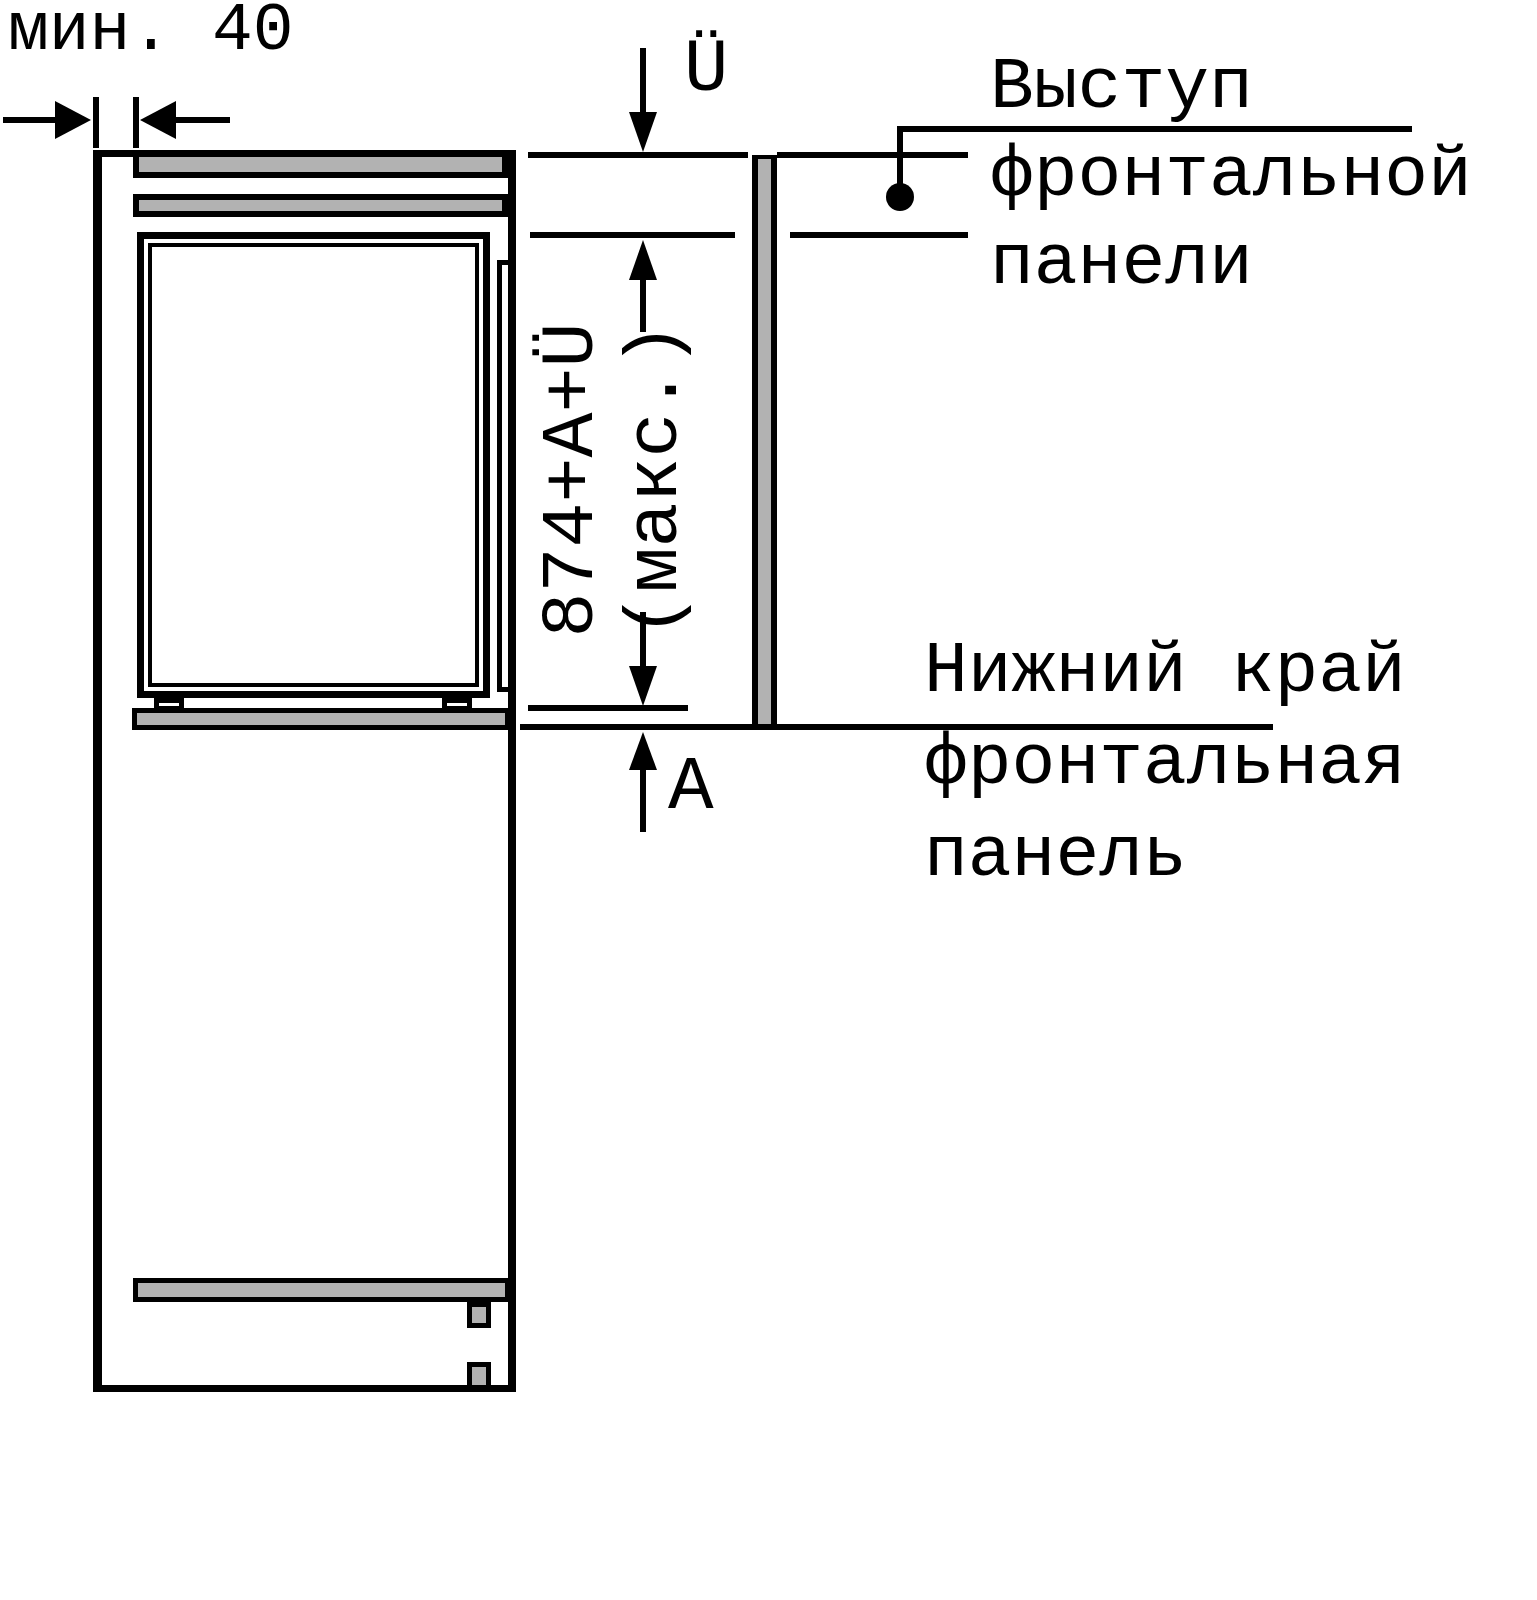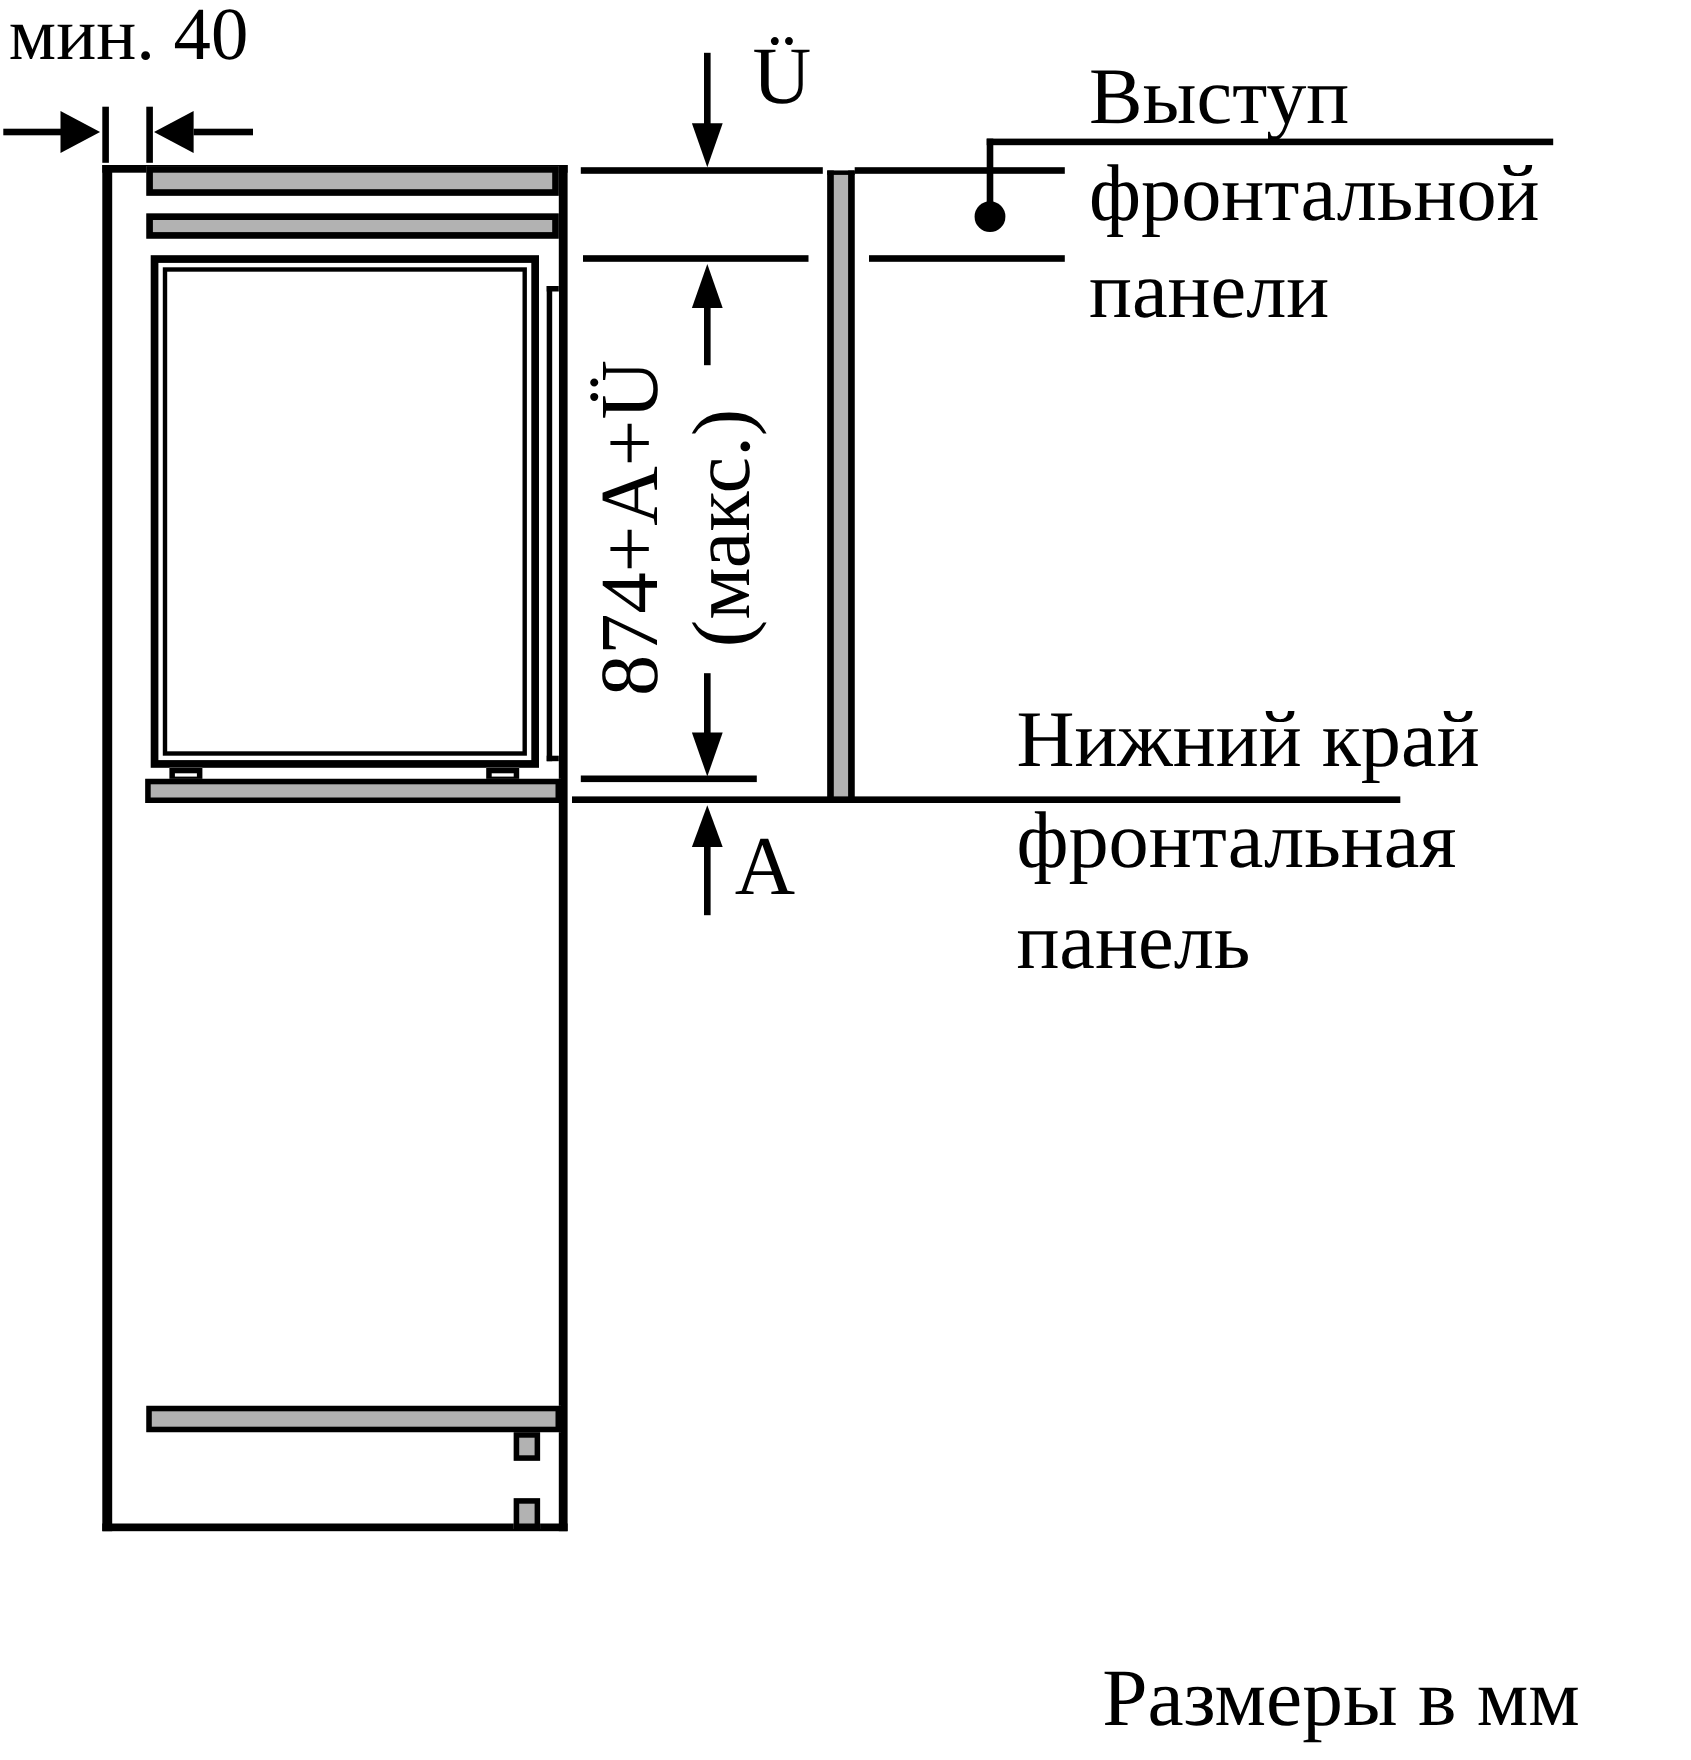--- a/index.html
+++ b/index.html
@@ -1,18 +1,18 @@
 <!DOCTYPE html>
 <html><head>
 <meta charset="utf-8">
 <style>
   html,body{margin:0;padding:0;background:#fff;}
   #canvas{
     position:relative;width:1537px;height:1600px;background:#ffffff;
-    font-family:Liberation Serif, serif;color:#000;overflow:hidden;
+    font-family:Liberation Mono, monospace;color:#000;overflow:hidden;
   }
   #canvas *{box-sizing:border-box;}
   .abs{position:absolute;}
   .ln{position:absolute;background:#000;}
   .txt{position:absolute;color:#000;white-space:pre-line;}
   .bar{position:absolute;background:#b2b2b2;border:6px solid #000;}
   .whitebox{position:absolute;background:#fff;border:5px solid #000;}
   .tri{position:absolute;width:0;height:0;}
   .dot{position:absolute;background:#000;border-radius:50%;}
 </style>
@@ -77,15 +77,14 @@
   <div class="ln" style="left:897px;top:126px;width:6px;height:70px;"></div>
   <div class="dot" style="left:886px;top:183px;width:28px;height:28px;"></div>
   <div class="txt" style="left:924px;top:626px;font-size:73px;line-height:92px;">Нижний край
 фронтальная
 панель</div>
 
   <div class="txt" style="left:990px;top:44px;font-size:73px;line-height:88px;">Выступ
 фронтальной
 панели</div>
 
-  <div class="txt" style="left:1002px;top:1504px;font-size:74px;line-height:80px;">Размеры в мм</div>
 
 </div>
 
 </body></html>

